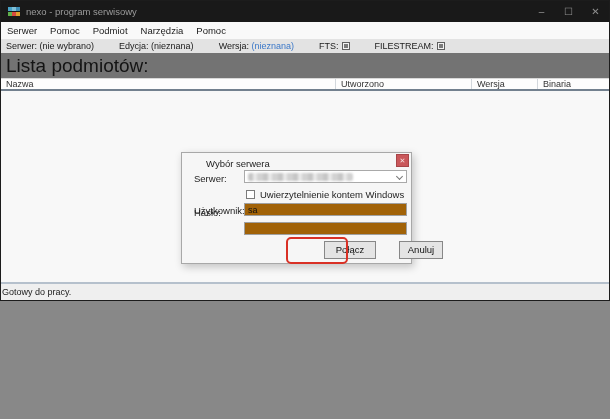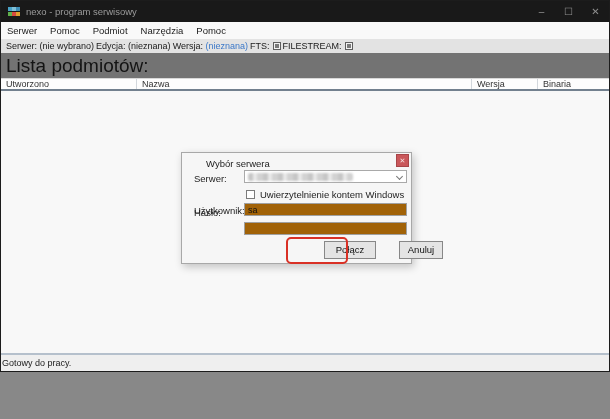--- a/index.html
+++ b/index.html
@@ -1,18 +1,18 @@
 <!DOCTYPE html>
 <html><head>
 <meta charset="utf-8">
 <style>
   * { margin:0; padding:0; box-sizing:border-box; }
   html,body { width:610px; height:419px; overflow:hidden; background:#888; }
   body { font-family:"Liberation Sans", sans-serif; }
-  .window { position:absolute; left:0; top:0; width:610px; height:372px;
+  .window { position:absolute; left:0; top:0; width:610px; height:301px;
             border:1px solid #1c1c1c; background:#f7f7f7; }
 
   
   .titlebar { position:absolute; left:0; top:0; right:0; height:21px; background:#191919;
               display:flex; align-items:center; }
   .app-icon { width:12px; height:9px; margin:0 6px 0 7px; display:inline-block; position:relative; }
   .app-icon .r1 { position:absolute; left:0; top:0; width:12px; height:4px;
                   background:linear-gradient(90deg,#4aa3c8 0 4px,#7fc0d8 4px 8px,#3f8fb8 8px 12px); }
   .app-icon .r2 { position:absolute; left:0; top:5px; width:12px; height:4px;
                   background:linear-gradient(90deg,#5fb04a 0 4px,#d84a3f 4px 8px,#e0a030 8px 12px); }
@@ -21,21 +21,21 @@
   .win-btn { width:27px; text-align:center; color:#8f8f8f; font-size:10px; line-height:21px; }
 
   
   .menubar { position:absolute; left:0; top:21px; right:0; height:17px; background:#f9f9f9;
              display:flex; align-items:center; padding-left:6px; gap:13px; }
   .menu-item { font-size:9.5px; color:#1a1a1a; }
 
   
   .toolbar { position:absolute; left:0; top:38px; right:0; height:14px; background:#e3e3e3;
              display:flex; align-items:center; padding-left:5px; font-size:9px; color:#1a1a1a; }
-  .tb-seg { margin-right:2px; white-space:nowrap; }
+  .tb-seg { margin-right:25px; white-space:nowrap; }
   .tb-blue { color:#3b78c8; }
   .tb-ind { display:inline-block; width:8px; height:8px; border:1px solid #5f5f5f; background:#f2f2f2;
             vertical-align:-1px; margin-left:3px; position:relative; }
   .tb-ind::after { content:""; position:absolute; left:1px; top:1px; width:4px; height:4px; background:#7a7a7a; }
 
   
   .heading { position:absolute; left:0; top:52px; right:0; height:25px; background:#737373; }
   .heading h1 { font-size:19px; font-weight:400; color:#141414; padding:2px 0 0 5px; }
 
   
@@ -119,22 +119,22 @@
     <span class="tb-seg"><span>Wersja:</span> <span class="tb-blue">(nieznana)</span></span>
     <span class="tb-seg"><span>FTS:</span><span class="tb-ind"></span></span>
     <span class="tb-seg"><span>FILESTREAM:</span><span class="tb-ind"></span></span>
   </div>
 
   <div class="heading">
     <h1>Lista podmiotów:</h1>
   </div>
 
   <div class="table-header">
+    <div class="th-cell th-nazwa">Nazwa</div>
     <div class="th-cell th-utworzono">Utworzono</div>
-    <div class="th-cell th-nazwa">Nazwa</div>
     <div class="th-cell th-wersja">Wersja</div>
     <div class="th-cell th-binaria">Binaria</div>
   </div>
 
   <div class="list-area"></div>
 
   <div class="statusbar">
     <span>Gotowy do pracy.</span>
   </div>
 

